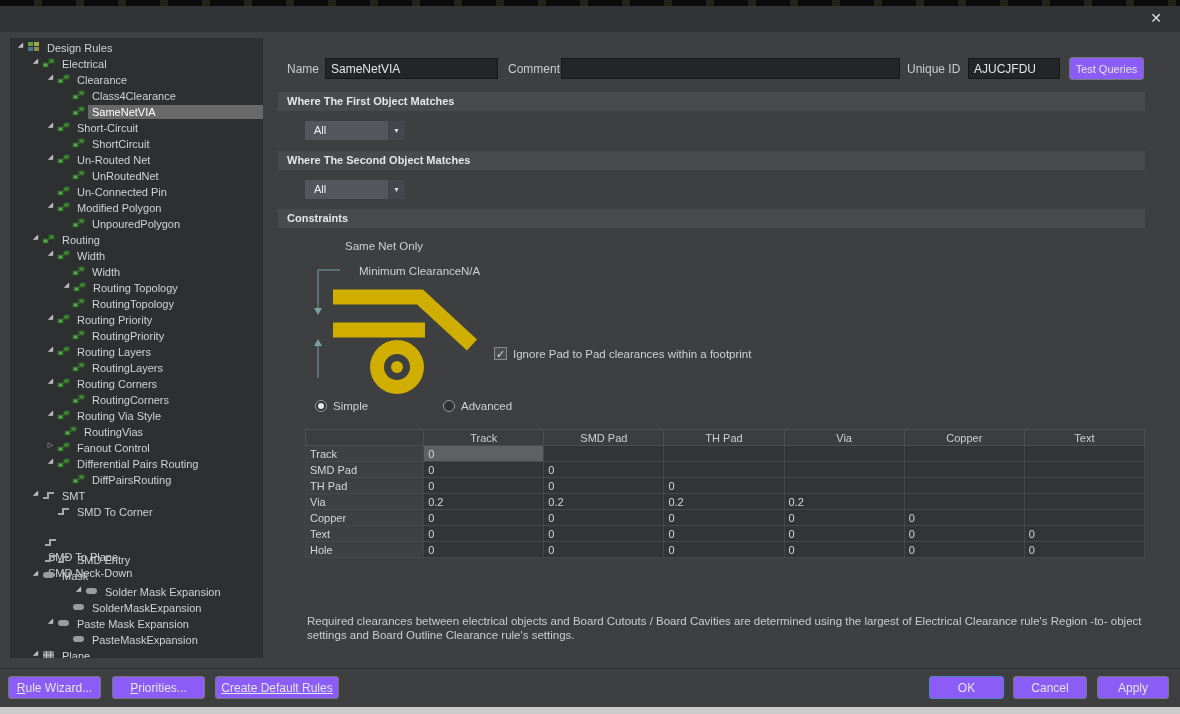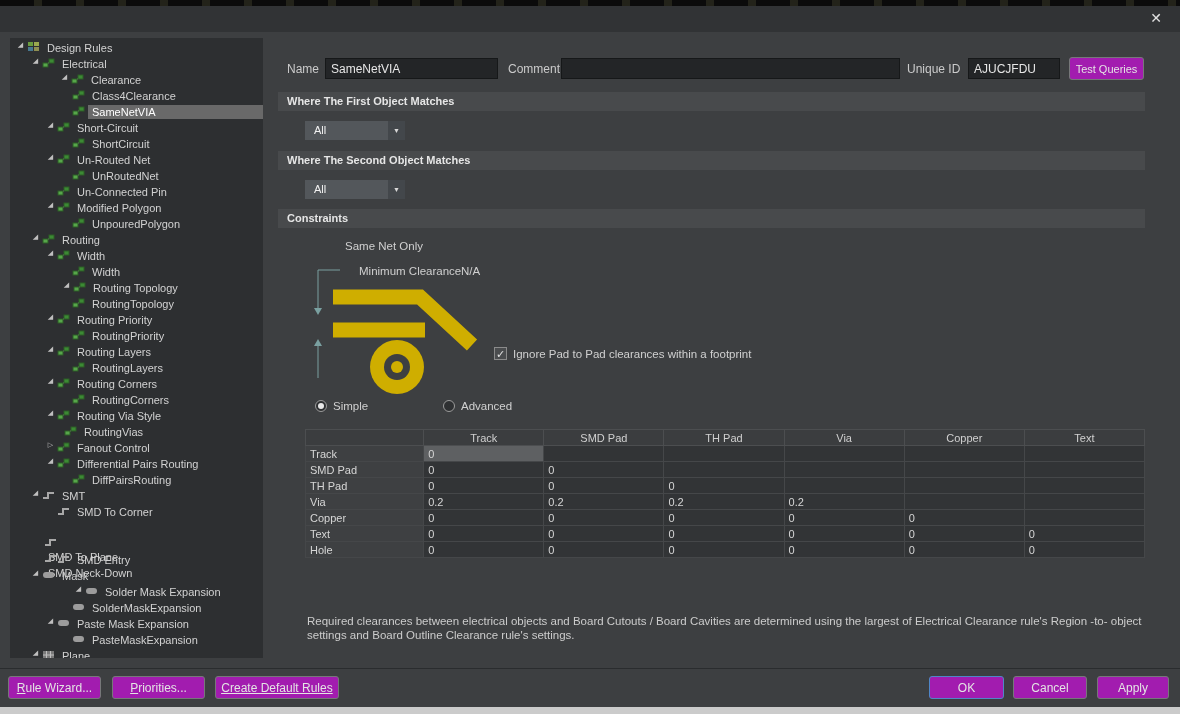--- a/index.html
+++ b/index.html
@@ -20,21 +20,21 @@
   .tree-row { height:16px; display:flex; align-items:flex-start; white-space:nowrap; font-size:11px; color:#d2d2d2; cursor:default; }
   .tree-arrow { flex:0 0 13px; text-align:center; font-size:7px; color:#c0c0c0; }
   .tree-icon { flex:0 0 16px; display:flex; align-items:center; }
   .tree-label { padding:1px 4px; }
   .tree-row.selected .tree-label { background:#696969; color:#ffffff; flex:1; }
 
   
   .field-label { position:absolute; font-size:12px; color:#cbcbcb; }
   .tb-input { position:absolute; background:#232527; border:1px solid #161819; color:#e6e6e6;
     font-size:12px; padding:0 5px; height:21px; font-family:inherit; outline:none; }
-  .btn { position:absolute; background:#a21caf; border:1px solid #767879; border-radius:3px;
+  .btn { position:absolute; background:#8b5cf6; border:1px solid #767879; border-radius:3px;
     color:#e4e4e4; font-size:12px; text-align:center; cursor:pointer; font-family:inherit; }
   .btn.small { font-size:11px; }
   .btn.mnemonic::first-letter { text-decoration:underline; }
   .btn.ok { border-color:#4f87c7; }
 
   .section-bar { position:absolute; left:278px; width:867px; height:19px; background:#484a4c;
     font-size:11px; font-weight:bold; color:#e6e6e6; line-height:19px; padding-left:9px; }
   .dropdown { position:absolute; left:305px; width:100px; height:19px; background:#53575b;
     font-size:11px; color:#f2f2f2; line-height:19px; padding-left:9px; cursor:pointer; }
   .dd-arrow { position:absolute; right:0; top:0; width:17px; height:19px; background:#43474b;
@@ -99,21 +99,21 @@
         <span class="tree-arrow">◢</span>
         <span class="tree-icon">
           <svg width="13" height="12" viewBox="0 0 13 12">
             <path d="M4 8 L9 4" stroke="#9a9a9a" stroke-width="1"></path>
             <rect x="1" y="6" width="5" height="4" fill="#57a64a" stroke="#2d5e27"></rect>
             <rect x="7" y="2" width="5" height="4" fill="#3c8a34" stroke="#2d5e27"></rect>
           </svg>
         </span>
         <span class="tree-label">Electrical</span>
       </div>
-      <div class="tree-row" style="padding-left: 48px;">
+      <div class="tree-row" style="padding-left: 34px;">
         <span class="tree-arrow">◢</span>
         <span class="tree-icon">
           <svg width="13" height="12" viewBox="0 0 13 12">
             <path d="M4 8 L9 4" stroke="#9a9a9a" stroke-width="1"></path>
             <rect x="1" y="6" width="5" height="4" fill="#57a64a" stroke="#2d5e27"></rect>
             <rect x="7" y="2" width="5" height="4" fill="#3c8a34" stroke="#2d5e27"></rect>
           </svg>
         </span>
         <span class="tree-label">Clearance</span>
       </div>

